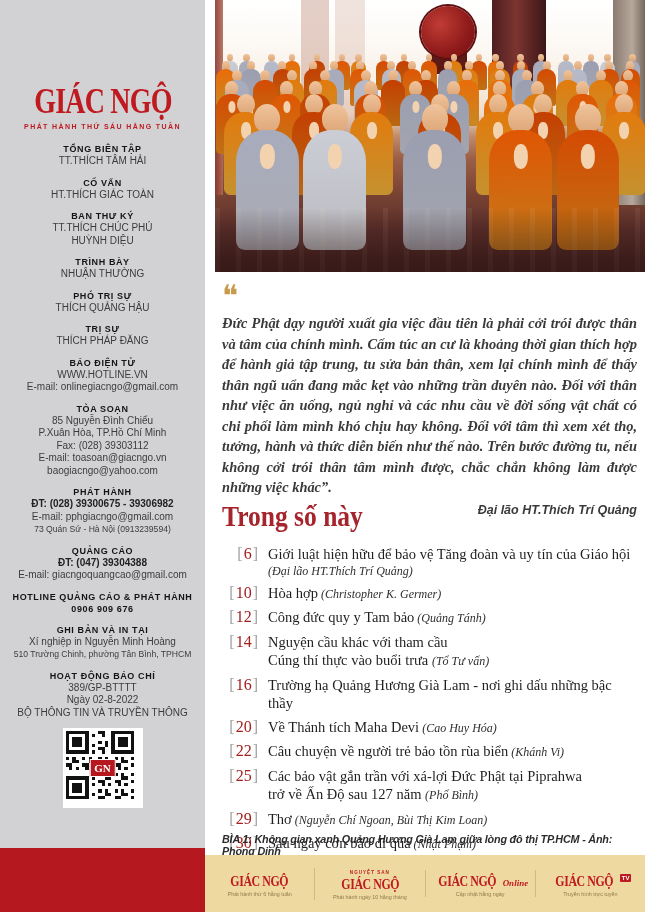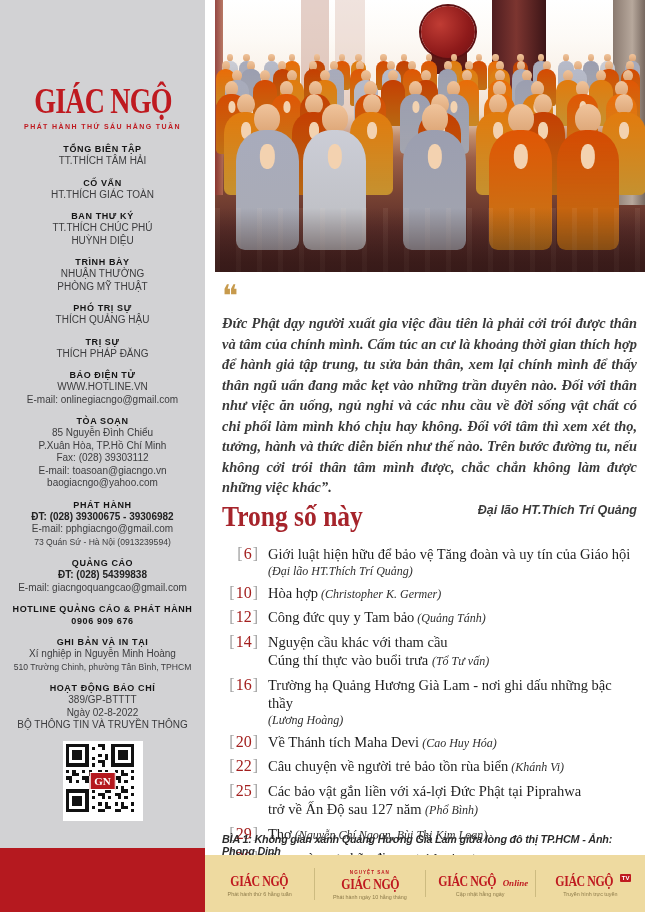--- a/index.html
+++ b/index.html
@@ -88,21 +88,20 @@
           <div class="side-line">HT.THÍCH GIÁC TOÀN</div>
         </div>
         <div class="side-sec">
           <div class="side-label">BAN THƯ KÝ</div>
           <div class="side-line">TT.THÍCH CHÚC PHÚ</div>
           <div class="side-line">HUỲNH DIỆU</div>
         </div>
         <div class="side-sec">
           <div class="side-label">TRÌNH BÀY</div>
           <div class="side-line">NHUẬN THƯỜNG</div>
-          <div class="side-line">PHÒNG MỸ THUẬT</div>
         </div>
         <div class="side-sec">
           <div class="side-label">PHÓ TRỊ SỰ</div>
           <div class="side-line">THÍCH QUẢNG HẬU</div>
         </div>
         <div class="side-sec">
           <div class="side-label">TRỊ SỰ</div>
           <div class="side-line">THÍCH PHÁP ĐĂNG</div>
         </div>
         <div class="side-sec">
@@ -119,21 +118,21 @@
           <div class="side-line">baogiacngo@yahoo.com</div>
         </div>
         <div class="side-sec">
           <div class="side-label">PHÁT HÀNH</div>
           <div class="side-line b">ĐT: (028) 39300675 - 39306982</div>
           <div class="side-line">E-mail: pphgiacngo@gmail.com</div>
           <div class="side-line s">73 Quán Sứ - Hà Nội (0913239594)</div>
         </div>
         <div class="side-sec">
           <div class="side-label">QUẢNG CÁO</div>
-          <div class="side-line b">ĐT: (028) 54399838</div>
+          <div class="side-line b">ĐT: (047) 39304388</div>
           <div class="side-line">E-mail: giacngoquangcao@gmail.com</div>
         </div>
         <div class="side-sec">
           <div class="side-label">HOTLINE QUẢNG CÁO &amp; PHÁT HÀNH</div>
           <div class="side-label">0906 909 676</div>
         </div>
         <div class="side-sec">
           <div class="side-label">GHI BẢN VÀ IN TẠI</div>
           <div class="side-line">Xí nghiệp in Nguyễn Minh Hoàng</div>
           <div class="side-line s">510 Trường Chinh, phường Tân Bình, TPHCM</div>
@@ -588,39 +587,38 @@
           <div class="toc-page"><span class="br">[</span><span class="num">14</span><span class="br">]</span></div>
           <div class="toc-text">
             <div class="toc-line">Nguyện cầu khác với tham cầu</div>
             <div class="toc-line">Cúng thí thực vào buổi trưa <span class="toc-author">(Tổ Tư vấn)</span></div>
           </div>
         </div>
         <div class="toc-item">
           <div class="toc-page"><span class="br">[</span><span class="num">16</span><span class="br">]</span></div>
           <div class="toc-text">
             <div class="toc-line">Trường hạ Quảng Hương Già Lam - nơi ghi dấu những bậc thầy</div>
-            <div class="toc-author-line">(Lương Hoàng)</div>
           </div>
         </div>
         <div class="toc-item">
           <div class="toc-page"><span class="br">[</span><span class="num">20</span><span class="br">]</span></div>
           <div class="toc-text">
             <div class="toc-line">Về Thánh tích Maha Devi<span class="toc-author"> (Cao Huy Hóa)</span></div>
           </div>
         </div>
         <div class="toc-item">
           <div class="toc-page"><span class="br">[</span><span class="num">22</span><span class="br">]</span></div>
           <div class="toc-text">
             <div class="toc-line">Câu chuyện về người trẻ bảo tồn rùa biển<span class="toc-author"> (Khánh Vi)</span></div>
           </div>
         </div>
         <div class="toc-item">
           <div class="toc-page"><span class="br">[</span><span class="num">25</span><span class="br">]</span></div>
           <div class="toc-text">
-            <div class="toc-line">Các bảo vật gắn liền với xá-lợi Đức Phật tại Piprahwa</div>
+            <div class="toc-line">Các bảo vật gắn trần với xá-lợi Đức Phật tại Piprahwa</div>
             <div class="toc-line">trở về Ấn Độ sau 127 năm <span class="toc-author">(Phổ Bình)</span></div>
           </div>
         </div>
         <div class="toc-item">
           <div class="toc-page"><span class="br">[</span><span class="num">29</span><span class="br">]</span></div>
           <div class="toc-text">
             <div class="toc-line">Thơ<span class="toc-author"> (Nguyễn Chí Ngoan, Bùi Thị Kim Loan)</span></div>
           </div>
         </div>
         <div class="toc-item">

